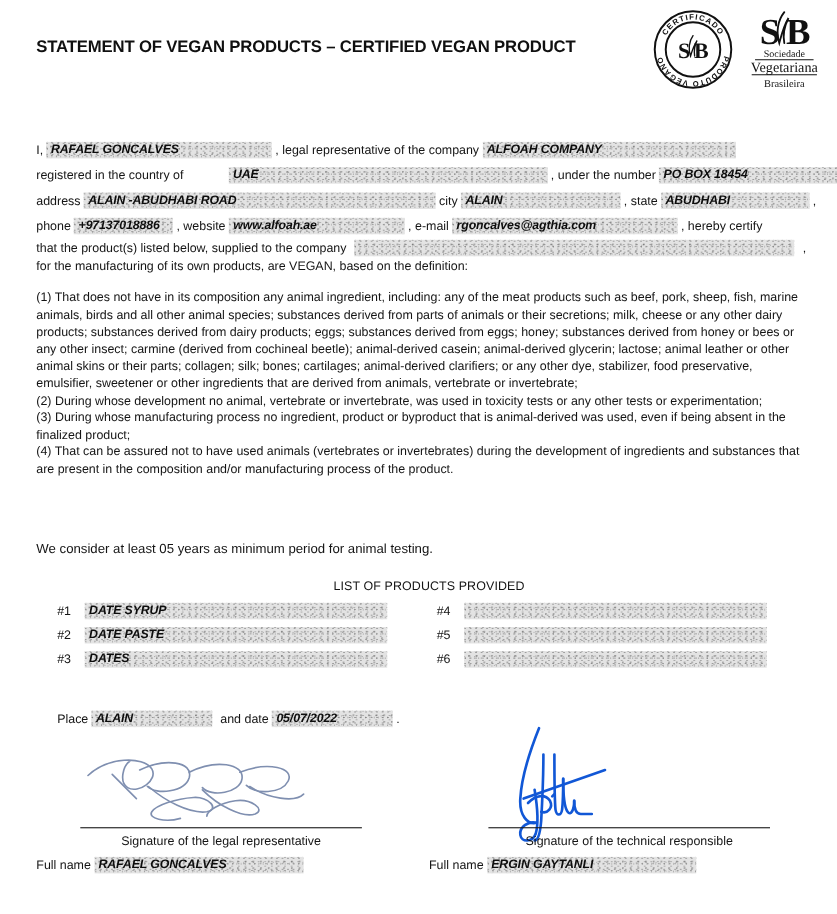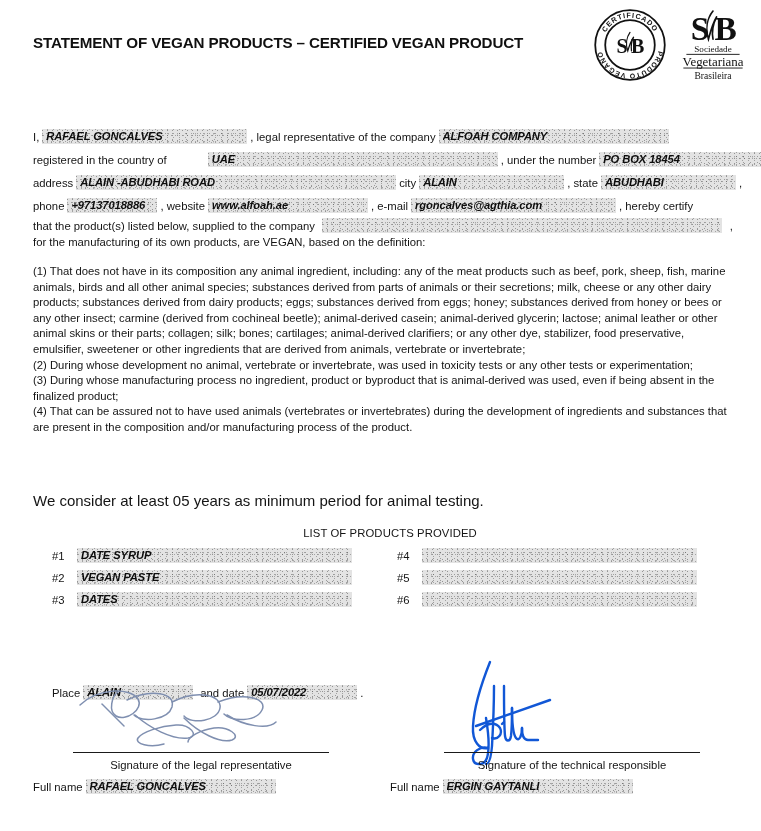--- a/index.html
+++ b/index.html
@@ -132,21 +132,21 @@
     line-height: 15.6px;
     text-align: left;
     color: #141414;
   }
   .body-text p { margin: 0; }
 
   .consider {
     position: absolute;
     left: 33px;
     top: 492px;
-    font-size: 15px;
+    font-size: 12px;
     color: #141414;
     text-align: right;
   }
 
   
   .list-title {
     position: absolute;
     top: 527px;
     left: 0; right: 0;
     text-align: center;
@@ -180,21 +180,20 @@
 
   
   .place-row {
     position: absolute;
     left: 52px;
     top: 642px;
     display: flex;
     align-items: flex-end;
     height: 20px;
     font-size: 11.3px;
-    margin-top: 39px;
   }
 
   .sign-area { position: absolute; left: 0; top: 660px; width: 761px; height: 171px; }
 
   .sig-line {
     position: absolute;
     height: 0;
     border-top: 1.4px solid #1a1a1a;
   }
   .sig-line.left  { left: 73px;  width: 256px; top: 92px; }
@@ -354,21 +353,21 @@
         <span class="prod-num">#4</span>
         <span class="fld w-prod">
           <span></span>
         </span>
       </div>
     </div>
     <div class="prod-row">
       <div class="prod-col">
         <span class="prod-num">#2</span>
         <span class="fld w-prod">
-          <span>VEGAN PASTE</span>
+          <span>DATE PASTE</span>
         </span>
       </div>
       <div class="prod-col">
         <span class="prod-num">#5</span>
         <span class="fld w-prod">
           <span></span>
         </span>
       </div>
     </div>
     <div class="prod-row">

